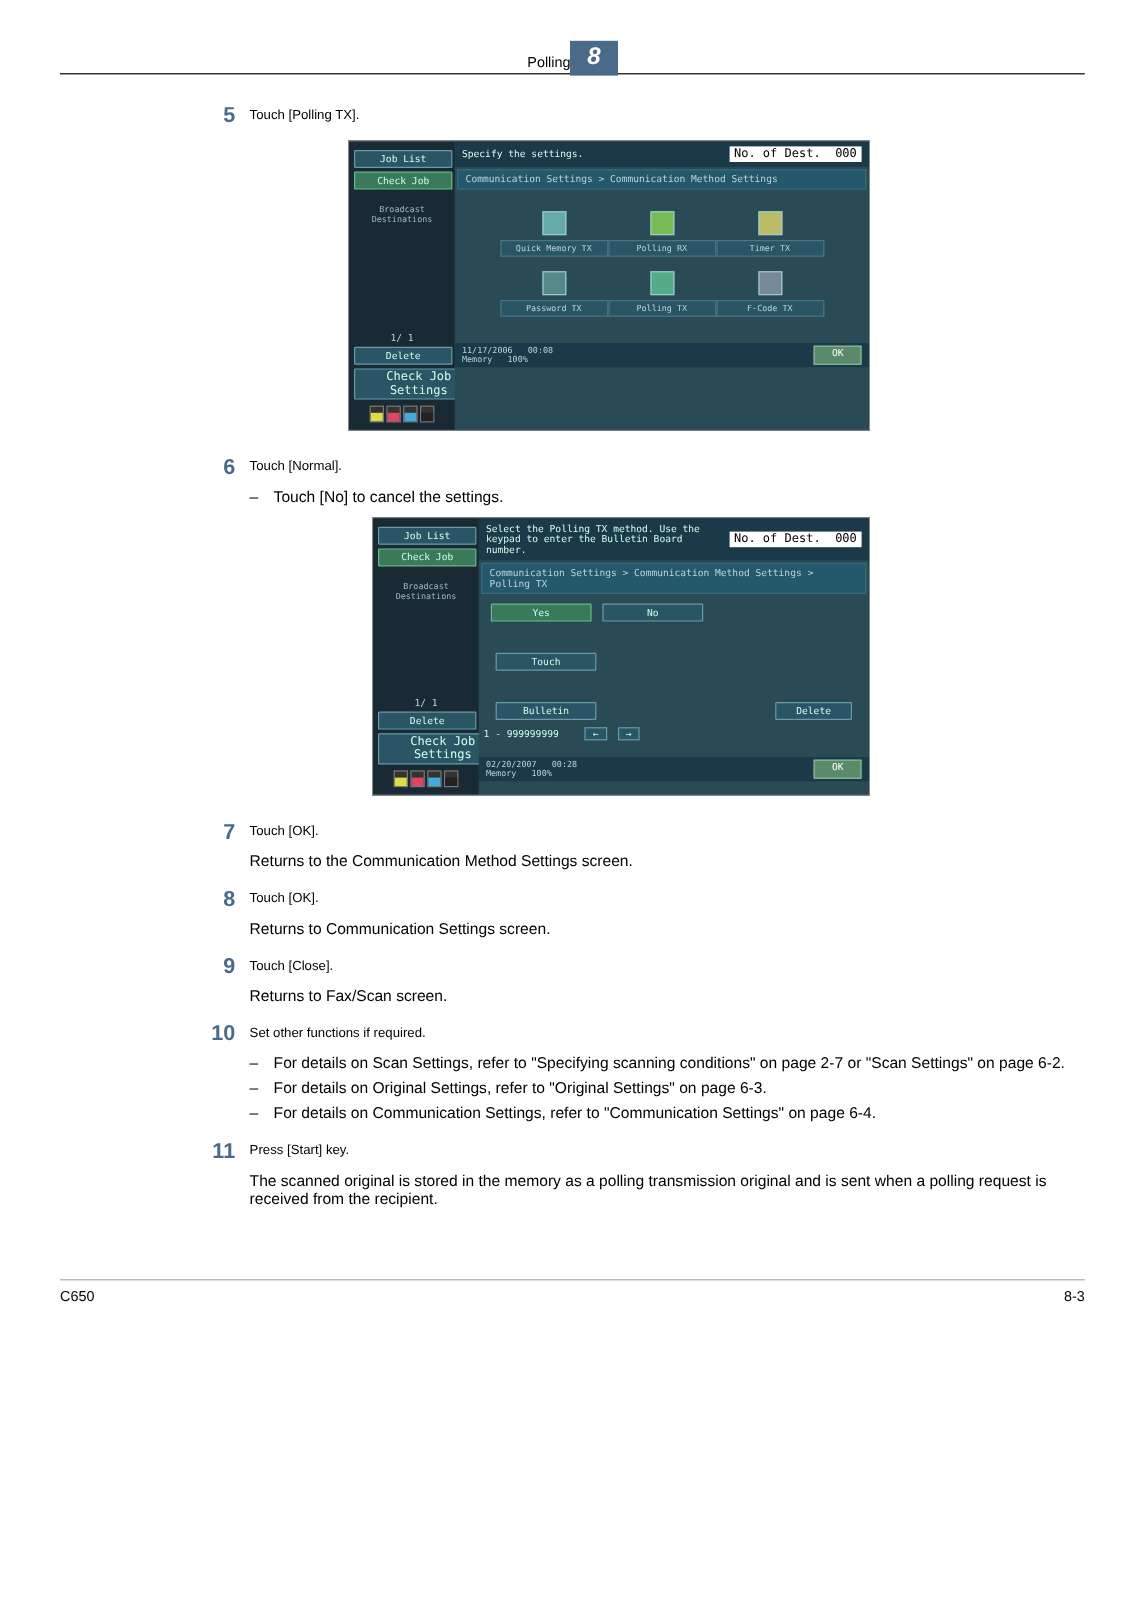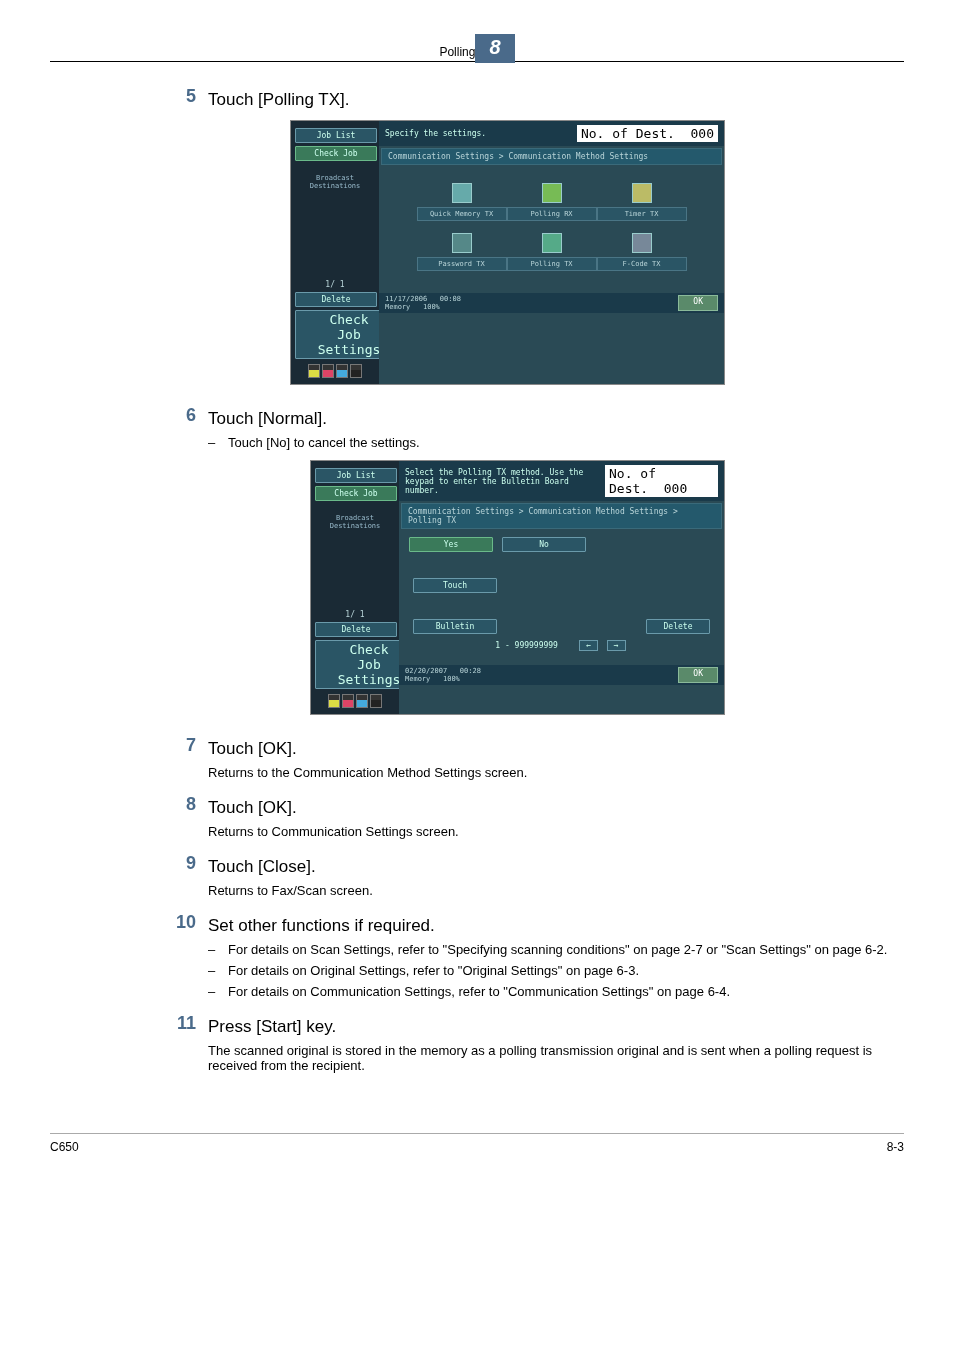--- a/index.html
+++ b/index.html
@@ -43,21 +43,21 @@
   .step-num {
     color: #4a6a8a;
     font-weight: bold;
     font-size: 18px;
     width: 36px;
     flex-shrink: 0;
     text-align: right;
     padding-right: 12px;
   }
   .step-body {
-    font-size: 17px;
+    font-size: 11px;
     padding-top: 4px;
     flex: 1;
   }
   .sub-item {
     margin-left: 158px;
     font-size: 13px;
     margin-top: 4px;
     margin-bottom: 6px;
     display: flex;
   }
@@ -103,41 +103,41 @@
     padding: 4px 6px;
     background: #1a3a4a;
     color: #cfe;
     font-size: 8px;
     align-items: center;
   }
   .dest-badge {
     background: #fff;
     color: #000;
     padding: 1px 4px;
-    font-size: 13px;
+    font-size: 10px;
   }
   .scr-breadcrumb {
     background: #24596c;
     padding: 3px 6px;
     font-size: 8px;
     border: 1px solid #3a6a7a;
     margin: 2px;
   }
   .scr-btn {
     display: inline-block;
     background: #2a5565;
     border: 1px solid #6a9aaa;
     padding: 2px 6px;
     margin: 2px;
     font-size: 8px;
     color: #cfe;
     border-radius: 1px;
     text-align: center;
   }
-  .scr-btn.small { font-size: 13px; padding: 1px 19px; }
+  .scr-btn.small { font-size: 10px; padding: 1px 19px; }
   .scr-btn.green { background: #3a7a5a; border-color:#6aba8a; }
   .scr-btn.wide { width: 68px; display:block; margin:3px auto;}
   .scr-status {
     display: flex;
     justify-content: space-between;
     padding: 2px 6px;
     background: #1a3a4a;
     font-size: 7px;
   }
   .ok-btn {
@@ -165,21 +165,21 @@
   .tile-label {
     background: #2a5565;
     border: 1px solid #4a7585;
     padding: 2px;
     font-size: 7px;
   }
   .under-tabs {
     display:flex; gap:5px; padding:4px 8px;
   }
   .range-row {
-    text-align:center; padding: 4px; font-size:8px; color:#cfe;
+    text-align:left; padding: 4px; font-size:8px; color:#cfe;
   }
   .arrow-btn {
     display:inline-block; background:#2a5565; border:1px solid #6a9aaa;
     padding:0 6px; margin:0 2px; color:#cfe;
   }
   .toner-row {
     display:flex; gap:2px; padding:2px 4px; justify-content:center;
   }
   .toner { width:10px; height:12px; border:1px solid #777; background:#333; position:relative;}
   .toner span{position:absolute;bottom:0;left:0;right:0;}

